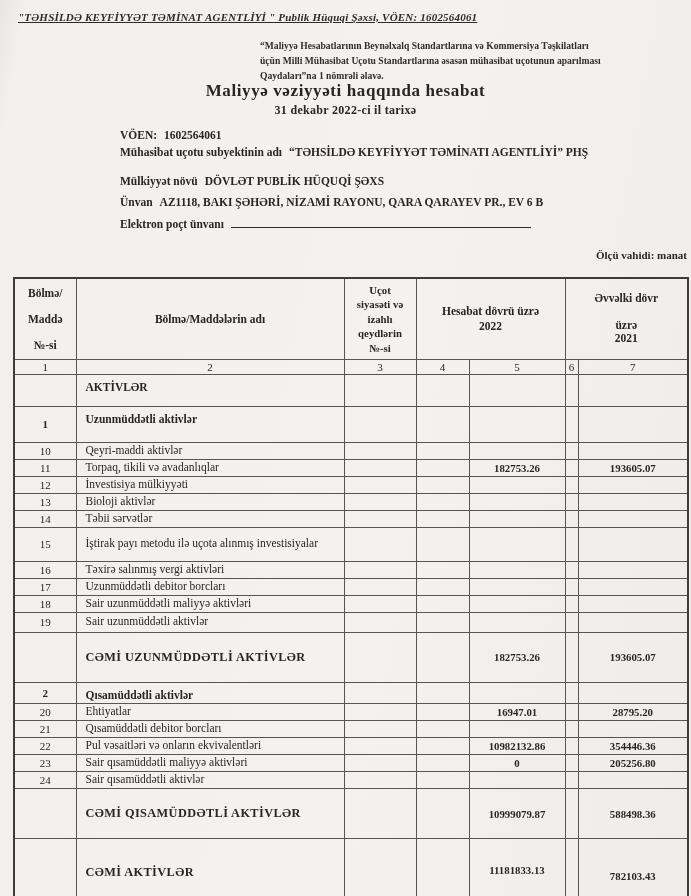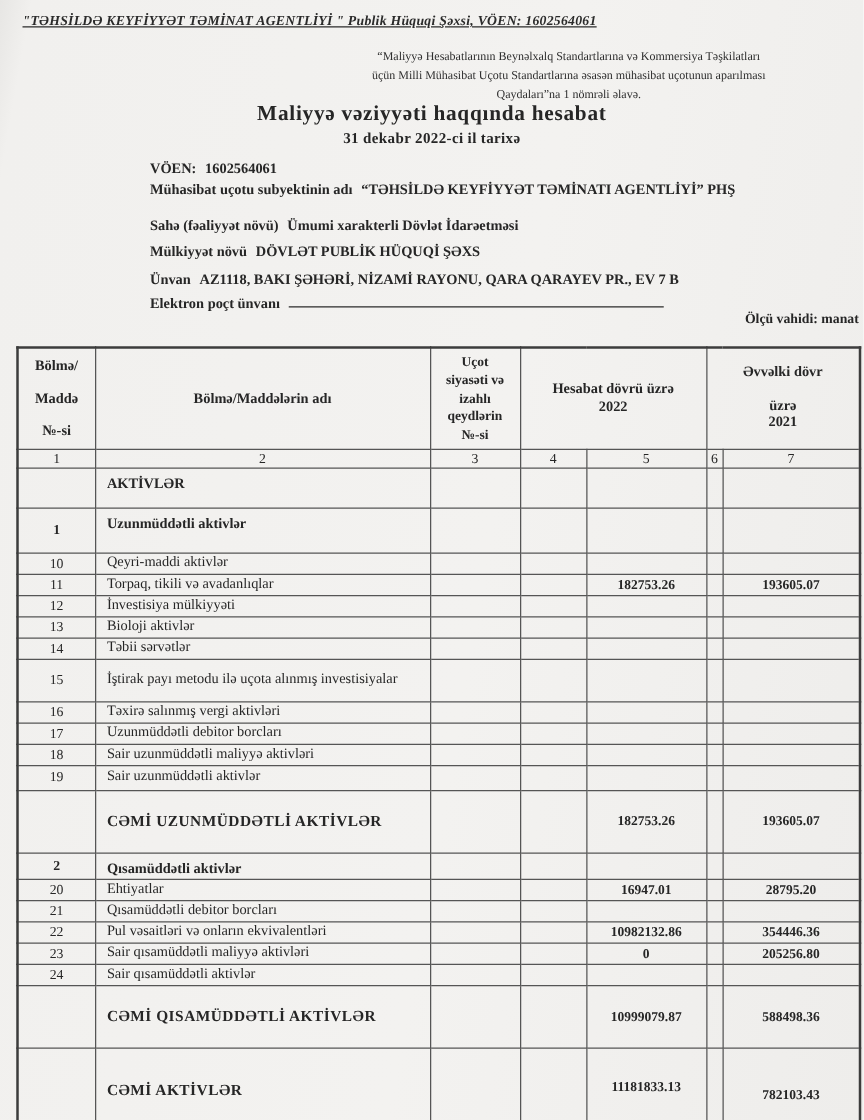--- a/index.html
+++ b/index.html
@@ -6,22 +6,22 @@
   .page{
     position:relative;width:691px;height:896px;overflow:hidden;
     background:linear-gradient(100deg,#e7e6e4 0%,#f1f0ee 3%,#f3f2f0 55%,#eeedeb 100%);
     font-family:"Liberation Serif","DejaVu Serif",serif;color:#262626;
   }
   .tophdr{
     position:absolute;left:18px;top:11px;font-size:11px;font-weight:bold;font-style:italic;
     text-decoration:underline;letter-spacing:.2px;color:#2b2b2b;
   }
   .note{
-    position:absolute;right:41px;top:39px;width:390px;text-align:center;
-    font-size:9.6px;font-weight:normal;line-height:1.55;white-space:pre-line;color:#2e2e2e;
+    position:absolute;right:41px;top:39px;width:390px;text-align:left;
+    font-size:9.6px;font-weight:bold;line-height:1.55;white-space:pre-line;color:#2e2e2e;
   }
   .title{position:absolute;left:0;top:81px;width:100%;text-align:center;font-size:17px;font-weight:bold;letter-spacing:.6px;}
   .subtitle{position:absolute;left:0;top:103px;width:100%;text-align:center;font-size:12px;font-weight:bold;letter-spacing:.3px;}
   .info{position:absolute;left:120px;top:127px;font-size:11.5px;font-weight:bold;line-height:17px;}
   .info .line{white-space:nowrap;}
   .info .line:nth-child(3){margin-top:12px;}
   .info .line:nth-child(4){margin-top:4px;}
   .info .line:nth-child(5){margin-top:5px;}
   .info .line:nth-child(6){margin-top:1px;}
   .info .lbl{margin-right:7px;}
@@ -62,23 +62,22 @@
 üçün Milli Mühasibat Uçotu Standartlarına əsasən mühasibat uçotunun aparılması
 Qaydaları”na 1 nömrəli əlavə.</div>
 
   <div class="title">Maliyyə vəziyyəti haqqında hesabat</div>
 
   <div class="subtitle">31 dekabr 2022-ci il tarixə</div>
 
   <div class="info">
       <div class="line"><span class="lbl">VÖEN:</span><span>1602564061</span></div>
       <div class="line"><span class="lbl">Mühasibat uçotu subyektinin adı</span><span>“TƏHSİLDƏ KEYFİYYƏT TƏMİNATI AGENTLİYİ” PHŞ</span></div>
-      <div class="line"><span class="lbl">Sahə (fəaliyyət növü)</span><span>Ümumi xarakterli Dövlət İdarəetməsi</span></div>
       <div class="line"><span class="lbl">Mülkiyyət növü</span><span>DÖVLƏT PUBLİK HÜQUQİ ŞƏXS</span></div>
-      <div class="line"><span class="lbl">Ünvan</span><span>AZ1118, BAKI ŞƏHƏRİ, NİZAMİ RAYONU,  QARA QARAYEV PR., EV 7 B</span></div>
+      <div class="line"><span class="lbl">Ünvan</span><span>AZ1118, BAKI ŞƏHƏRİ, NİZAMİ RAYONU,  QARA QARAYEV PR., EV 6 B</span></div>
       <div class="line"><span class="lbl">Elektron poçt ünvanı</span><span class="uline"></span></div>
     </div>
 
   <div class="unit">Ölçü vahidi: manat</div>
 
   <table class="rpt">
     <colgroup>
       <col style="width:62px">
         <col style="width:268px">
         <col style="width:72px">

